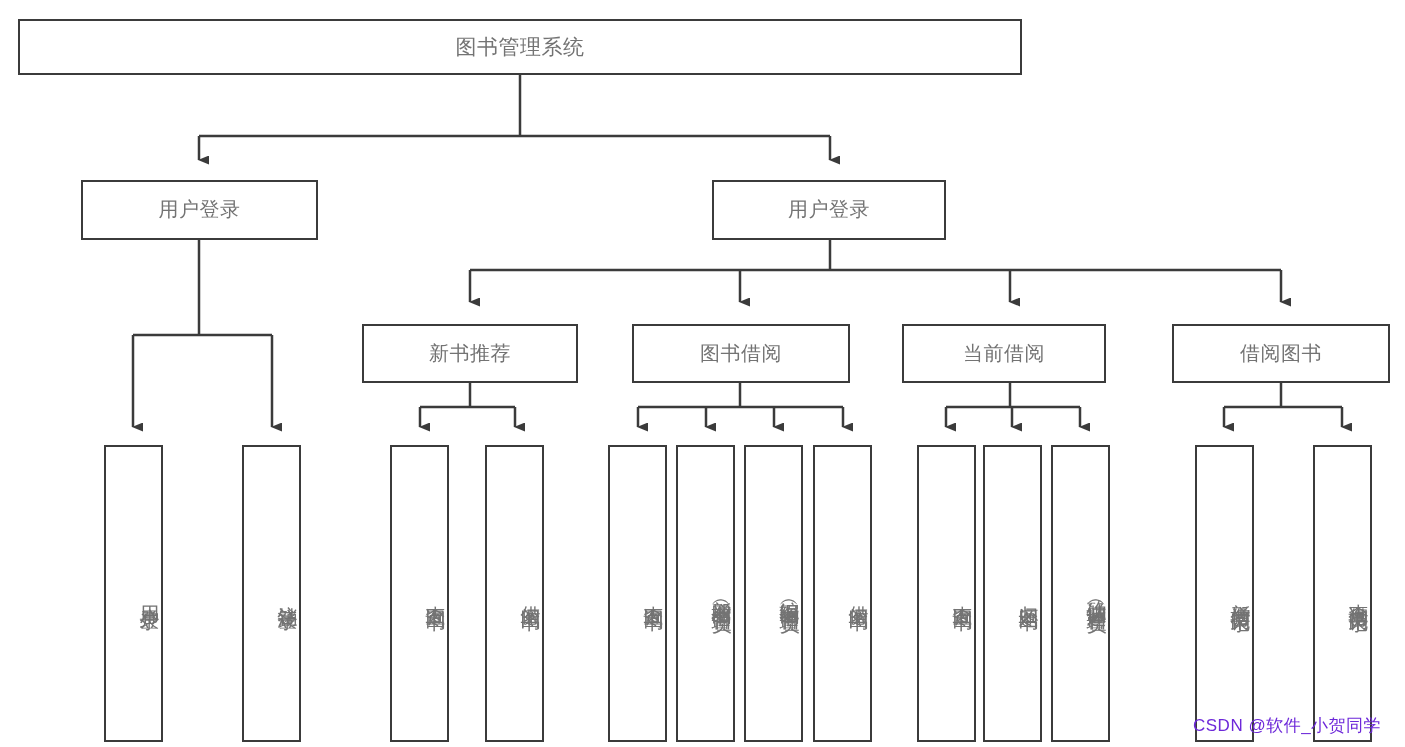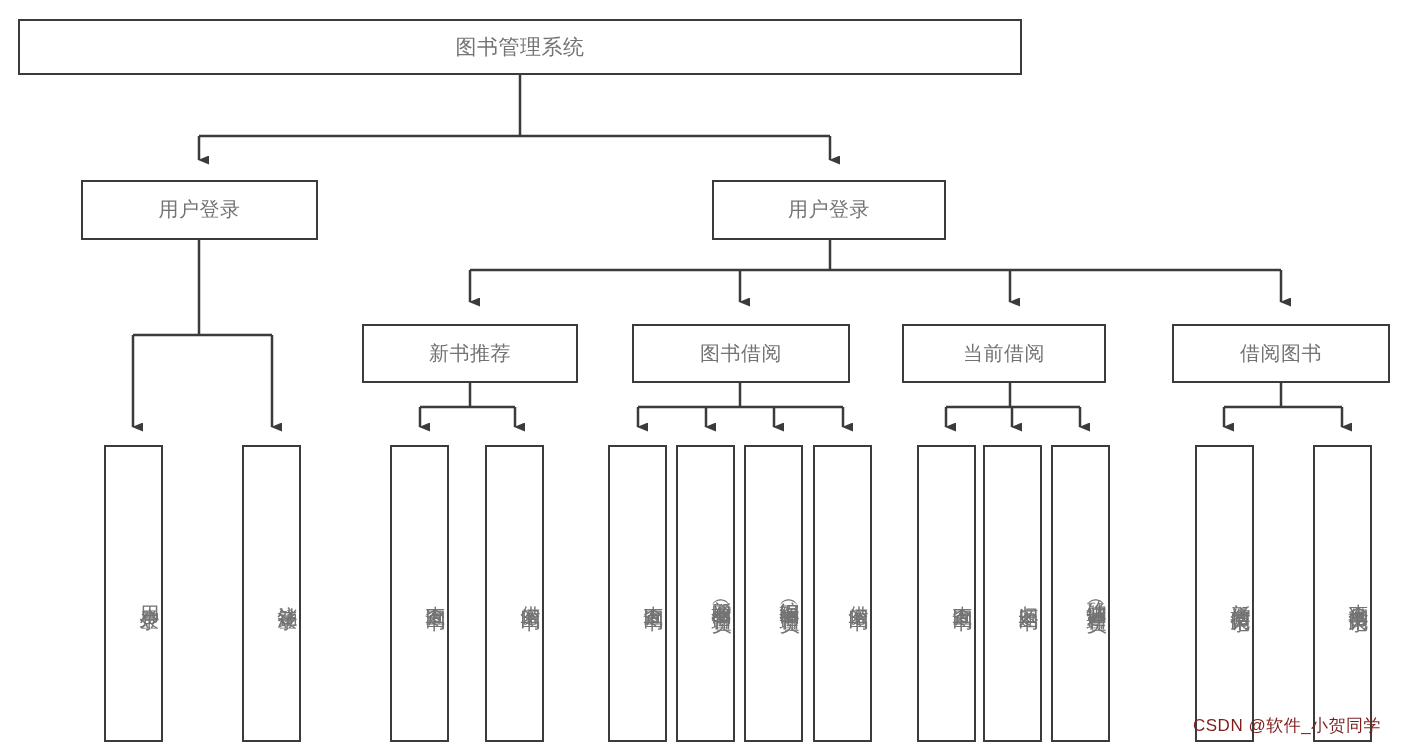--- a/index.html
+++ b/index.html
@@ -58,21 +58,21 @@
   .node.v .vtext {
     writing-mode: vertical-rl;
     text-orientation: upright;
     white-space: normal;
     display: block;
     max-height: 100%;
   }
   .watermark {
     position: absolute;
     font-size: 17px;
-    color: #7f1d1d;
+    color: #6d28d9;
     white-space: nowrap;
     letter-spacing: 0.5px;
   }
 </style>
 </head>
 <body>
 
 <div id="canvas">
 
   <svg class="links" viewBox="0 0 1405 747">

